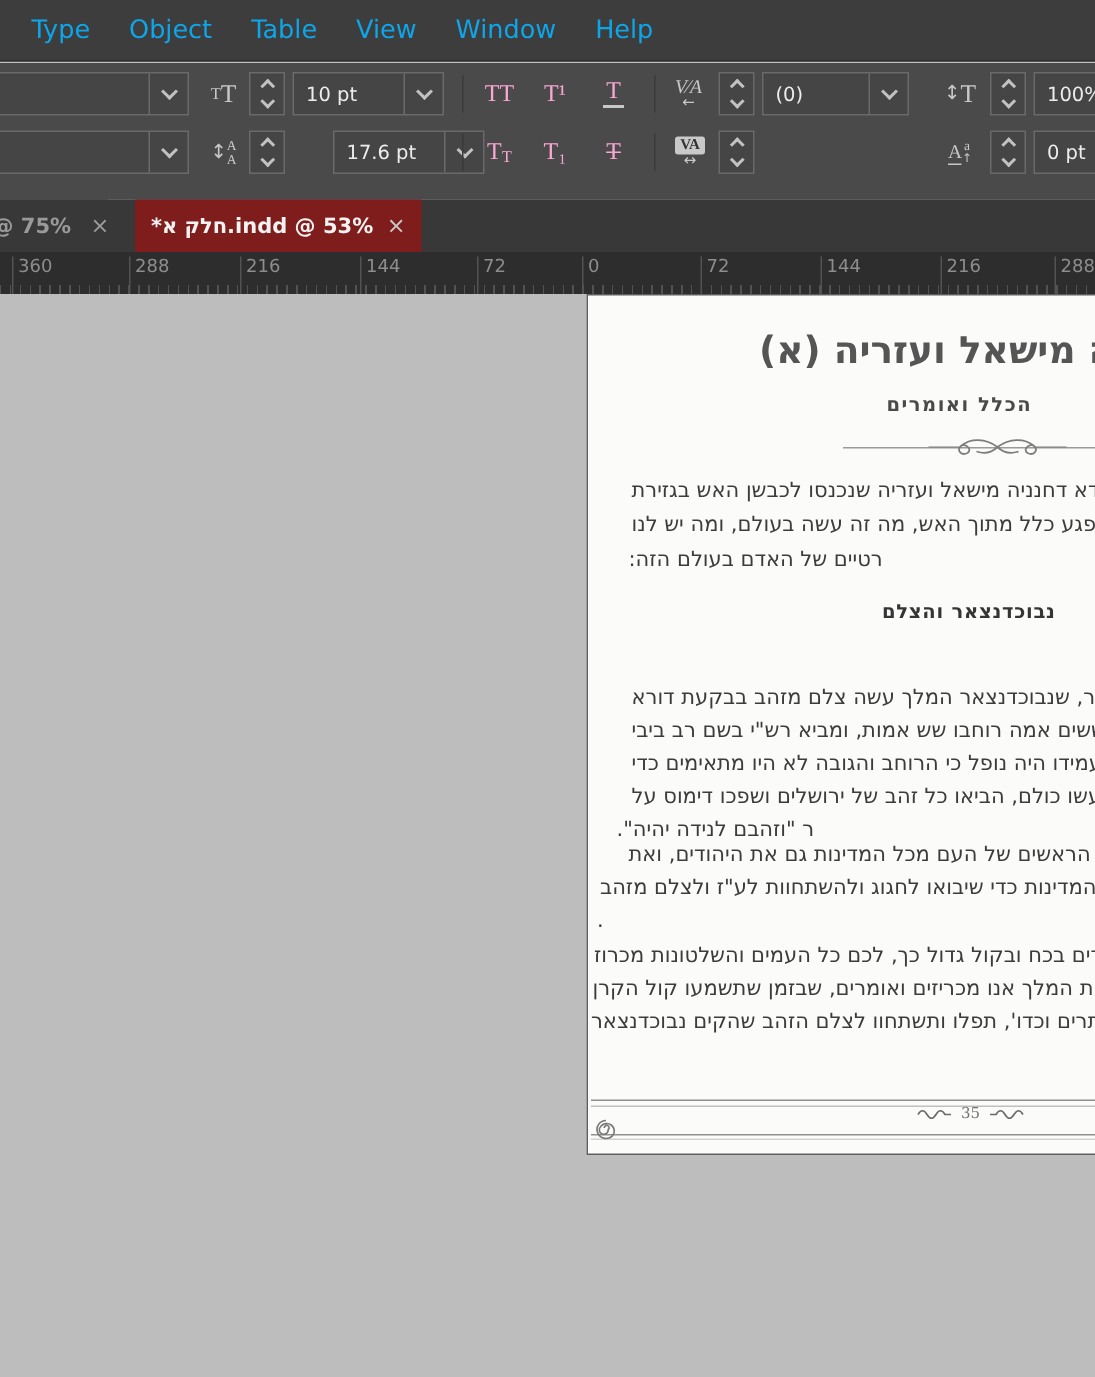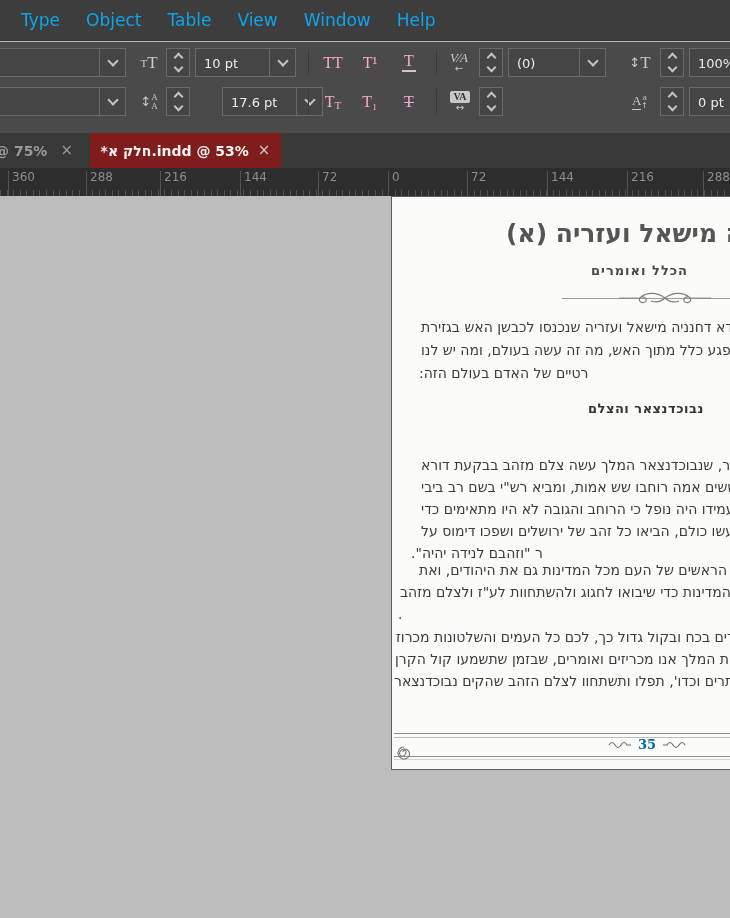--- a/index.html
+++ b/index.html
@@ -62,21 +62,21 @@
   .doc-heading{position:absolute;left:196px;top:204px;white-space:nowrap;direction:rtl;
     font-size:13px;font-weight:bold;color:#353535;letter-spacing:.5px;}
   .bodyline{position:absolute;white-space:nowrap;direction:rtl;font-size:14px;color:#3c3c3c;}
   
   .f-line{position:absolute;left:2px;width:496px;height:1px;}
   .f1{top:536px;background:#8f8f8f;} .f2{top:540px;background:#bfbfbf;}
   .f3{top:559px;background:#8f8f8f;} .f4{top:562px;background:#d2d2d2;}
   .f-spiral{position:absolute;left:2px;top:546px;}
   .f-num{position:absolute;left:205px;top:540px;width:100px;display:flex;align-items:center;
     justify-content:center;gap:6px;}
-  .f-num span{font-family:"DejaVu Serif",serif;font-size:13px;font-weight:700;color:#0369a1;}
+  .f-num span{font-family:"DejaVu Serif",serif;font-size:10px;font-weight:400;color:#737373;}
 </style>
 </head>
 <body>
 
 <div class="menubar">
     <span class="menu-item">Type</span>
     <span class="menu-item">Object</span>
     <span class="menu-item">Table</span>
     <span class="menu-item">View</span>
     <span class="menu-item">Window</span>

